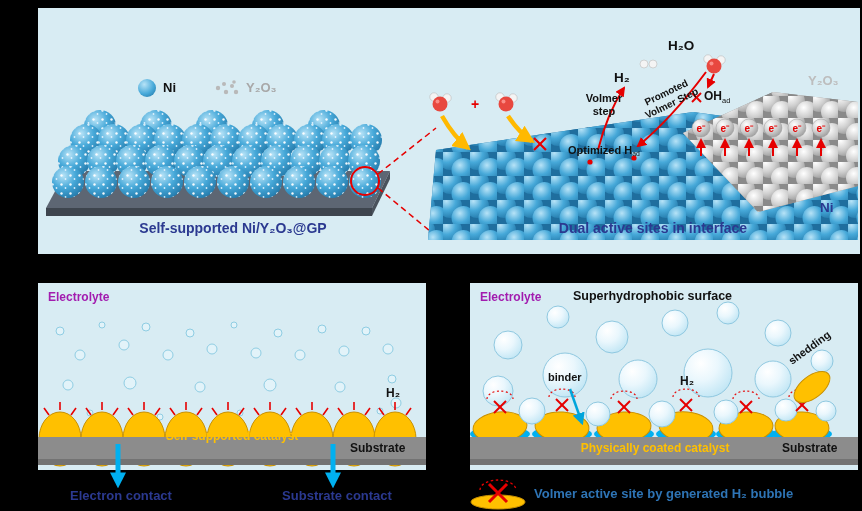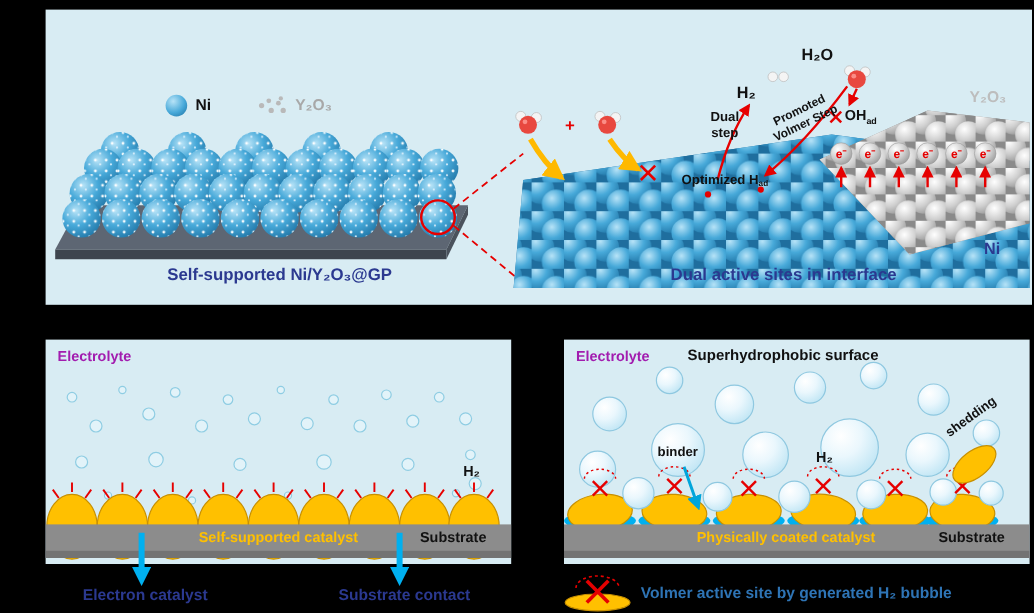--- a/index.html
+++ b/index.html
@@ -10,21 +10,21 @@
   #top-panel { left:38px; top:8px; width:822px; height:246px; }
   #bl-panel  { left:38px; top:283px; width:388px; height:187px; }
   #br-panel  { left:470px; top:283px; width:388px; height:187px; }
   .layer { position:absolute; left:0; top:0; }
   .lbl { position:absolute; font-weight:700; white-space:nowrap; line-height:1.15; color:#111; }
   .b14{font-size:14px} .b135{font-size:13.5px} .b13{font-size:13px} .b125{font-size:12.5px}
   .b12{font-size:12px} .b11{font-size:11px} .b10{font-size:10px}
   .navy{color:#2b3990} .cyanT{color:#a21caf} .yellowT{color:#ffc000}
   .grayT{color:#a8a8a8} .blueT{color:#2e74b5}
   .ctr{text-align:center}
-  .sub{font-size:0.62em; position:relative; top:0.35em; font-weight:700}
+  .sub{font-size:0.62em; position:relative; top:0.35em; font-weight:400}
   .ni-ball-icon{ display:inline-block; width:18px; height:18px; border-radius:50%;
     background:radial-gradient(circle at 35% 30%, #b7e3f7, #47a9d9 55%, #1b6e9f 100%); }
   .rot-volmer{ transform:rotate(-26deg); transform-origin:0 0; }
   .rot-shed{ transform:rotate(-36deg); transform-origin:0 0; }
   .etext { font:700 10px "Liberation Sans", sans-serif; fill:#e60000; text-anchor:middle; }
   .plusT { font:700 14px "Liberation Sans", sans-serif; fill:#e60000; text-anchor:middle; }
 </style>
 </head>
 <body>
 
@@ -210,21 +210,21 @@
       <span class="b13 grayT">Y₂O₃</span>
     </div>
 
     <div class="lbl b14 navy ctr" style="left:30px;top:212px;width:330px">Self-supported Ni/Y₂O₃@GP</div>
     <div class="lbl b14 navy ctr" style="left:450px;top:212px;width:330px">Dual active sites in interface</div>
 
     <div class="lbl b135" style="left:630px;top:30px">H₂O</div>
     <div class="lbl b135" style="left:576px;top:62px">H₂</div>
 
     <div class="lbl b11 ctr" style="left:538px;top:84px;width:56px">
-      <div>Dual</div>
+      <div>Volmer</div>
       <div>step</div>
     </div>
     <div class="lbl b10 ctr rot-volmer" style="left:600px;top:92px">
       <div>Promoted</div>
       <div>Volmer Step</div>
     </div>
 
     <div class="lbl b12" style="left:666px;top:82px">
       <span>OH</span><span class="sub">ad</span>
     </div>
@@ -297,21 +297,21 @@
           <use href="#ticks" x="148" y="154"></use>
           <use href="#ticks" x="190" y="154"></use>
           <use href="#ticks" x="232" y="154"></use>
           <use href="#ticks" x="274" y="154"></use>
           <use href="#ticks" x="316" y="154"></use>
           <use href="#ticks" x="357" y="154"></use>
       </g>
     </svg>
     <div class="lbl b12 cyanT" style="left:10px;top:8px">Electrolyte</div>
     <div class="lbl b12" style="left:348px;top:104px">H₂</div>
-    <div class="lbl b12 yellowT ctr" style="left:64px;top:159px;width:260px">Self-supported catalyst</div>
+    <div class="lbl b12 yellowT ctr" style="left:64px;top:147px;width:260px">Self-supported catalyst</div>
     <div class="lbl b12" style="left:312px;top:159px">Substrate</div>
   </div>
 
   <div id="br-panel" class="panel">
     <svg class="layer" width="388" height="187" viewBox="0 0 388 187">
       <defs>
         <radialGradient id="gBub" cx="0.35" cy="0.3" r="0.9">
           <stop offset="0" stop-color="#ffffff"></stop>
             <stop offset="0.4" stop-color="#eaf7fd"></stop>
             <stop offset="0.8" stop-color="#c4e7f5"></stop>
@@ -390,21 +390,21 @@
 
   <svg class="layer" style="left:38px;top:428px;pointer-events:none" width="388" height="70" viewBox="0 0 388 70">
     <defs>
       <marker id="mCynBig" viewBox="0 0 10 10" refX="6" refY="5" markerWidth="3.2" markerHeight="3.2" orient="auto">
         <path d="M0,0 L10,5 L0,10 z" fill="#00b0f0"></path>
       </marker>
     </defs>
     <line x1="80" y1="16" x2="80" y2="54" stroke="#00b0f0" stroke-width="5" marker-end="url(#mCynBig)"></line>
     <line x1="295" y1="16" x2="295" y2="54" stroke="#00b0f0" stroke-width="5" marker-end="url(#mCynBig)"></line>
   </svg>
-  <div class="lbl b13 navy ctr" style="left:46px;top:489px;width:150px">Electron catalyst</div>
+  <div class="lbl b13 navy ctr" style="left:46px;top:489px;width:150px">Electron contact</div>
   <div class="lbl b13 navy ctr" style="left:262px;top:489px;width:150px">Substrate contact</div>
 
   <svg class="layer" style="left:468px;top:478px" width="60" height="32" viewBox="0 0 60 32">
     <ellipse cx="30" cy="24" rx="27" ry="7" fill="#ffc000" stroke="#c89000" stroke-width="1"></ellipse>
     <path d="M 12,12 A 18 10 0 0 1 48,12" fill="none" stroke="#e60000" stroke-width="1.3" stroke-dasharray="2.5 2.5"></path>
     <g stroke="#e60000" stroke-width="3">
       <line x1="21" y1="6" x2="39" y2="24"></line>
         <line x1="39" y1="6" x2="21" y2="24"></line>
     </g>
   </svg>

